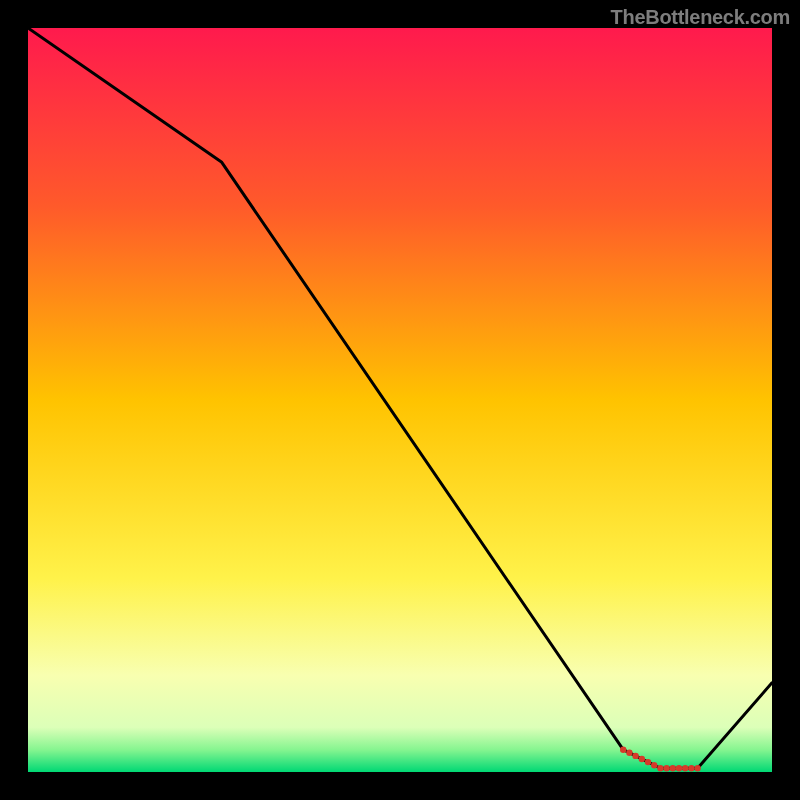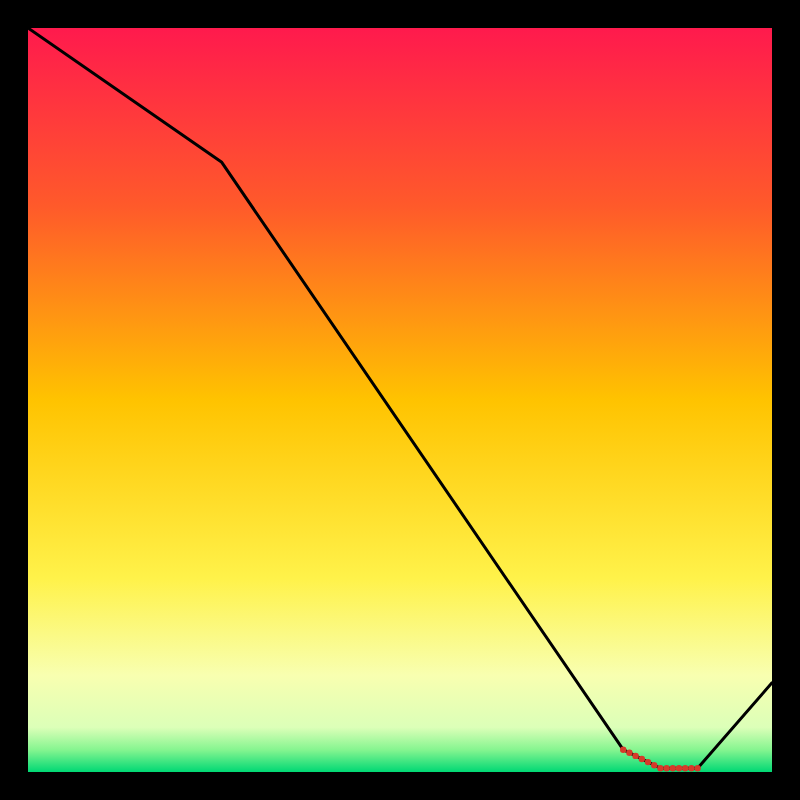--- a/index.html
+++ b/index.html
@@ -74,14 +74,15 @@
           <circle cx="638.5999999999999" cy="740.28" r="3.2" fill="#d63a2a"></circle>
           <circle cx="644.8000000000001" cy="740.28" r="3.2" fill="#d63a2a"></circle>
           <circle cx="651" cy="740.28" r="3.2" fill="#d63a2a"></circle>
           <circle cx="657.1999999999999" cy="740.28" r="3.2" fill="#d63a2a"></circle>
           <circle cx="663.4000000000001" cy="740.28" r="3.2" fill="#d63a2a"></circle>
           <circle cx="669.6" cy="740.28" r="3.2" fill="#d63a2a"></circle>
         </g>
     </svg>
   </div>
 
+  <div class="attribution">TheBottleneck.com</div>
 
 </div>
 
 </body></html>

